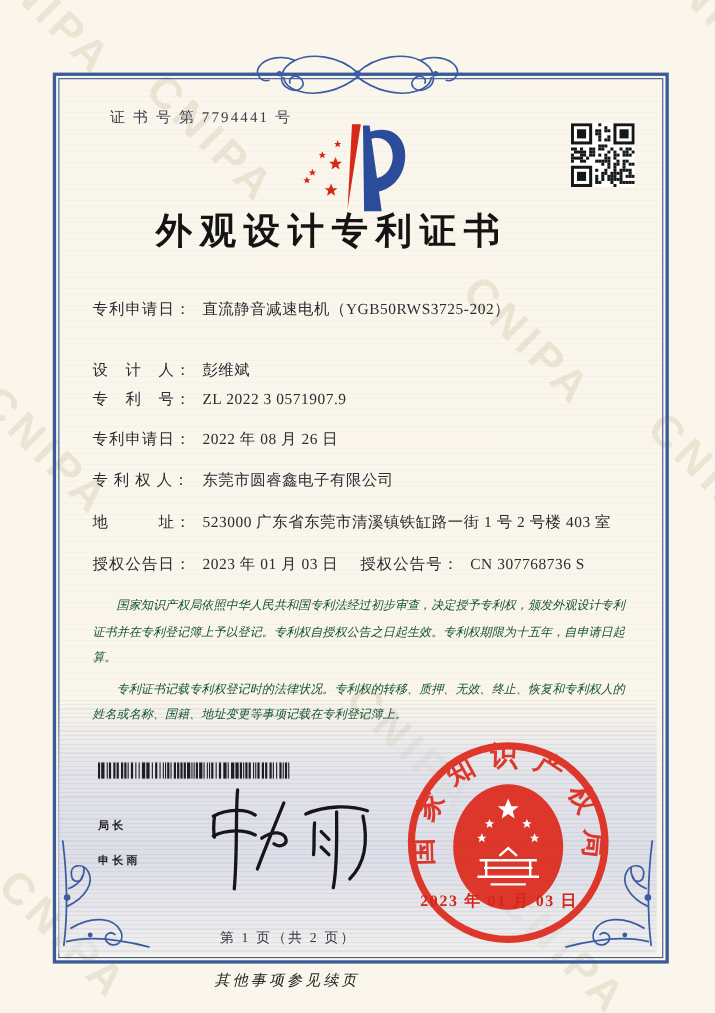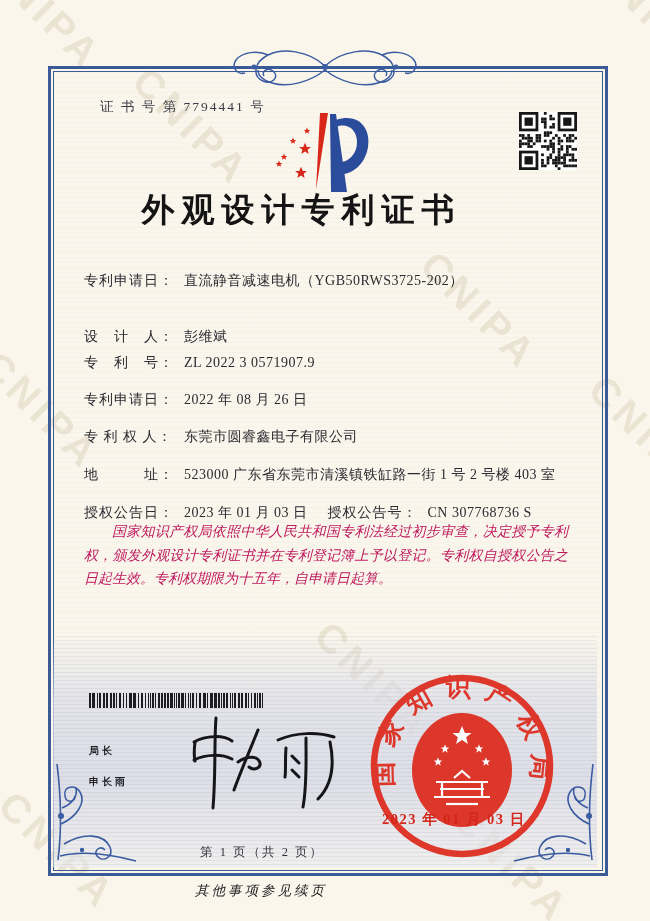--- a/index.html
+++ b/index.html
@@ -50,22 +50,22 @@
   .field-row{position:absolute;left:0;white-space:nowrap;}
   .field-row:nth-child(1){top:0}.field-row:nth-child(2){top:56px}
   .field-row:nth-child(3){top:82px}.field-row:nth-child(4){top:119px}
   .field-row:nth-child(5){top:156px}.field-row:nth-child(6){top:194px}
   .field-row:nth-child(7){top:232px}
   .f-label{display:inline-block;min-width:100px;white-space:pre;letter-spacing:1px;}
   .f-value{white-space:pre;letter-spacing:.5px;}
   .g2{margin-left:20px;}
 
   
-  .paras{position:absolute;left:84px;top:520px;width:484px;z-index:3;
-    font-size:14px;line-height:23.5px;color:#be185d;font-style:italic;
+  .paras{position:absolute;left:84px;top:540px;width:484px;z-index:3;
+    font-size:11px;line-height:23.5px;color:#14532d;font-style:italic;
     text-align:justify;}
   .paras p{margin:0;text-indent:2em;}
   .paras p + p{margin-top:5px;}
 
   
   .barcode{position:absolute;left:89px;top:693px;width:176px;height:15px;z-index:3;}
   .signoff-title,.signoff-name{position:absolute;left:89px;z-index:3;
     font-family:"Liberation Sans","DejaVu Sans",sans-serif;
     font-size:10px;font-weight:700;letter-spacing:3px;color:#1e1e24;}
   .signoff-title{top:744px}.signoff-name{top:775px}
@@ -303,20 +303,21 @@
   <div class="field-row">
     <span class="f-label">地　　　址：</span><span class="f-value">523000 广东省东莞市清溪镇铁缸路一街 1 号 2 号楼 403 室</span>
   </div>
   <div class="field-row">
     <span class="f-label">授权公告日：</span><span class="f-value">2023 年 01 月 03 日</span><span class="f-label g2">授权公告号：</span><span class="f-value">CN 307768736 S</span>
   </div>
 </div>
 
 <div class="paras">
   <p>国家知识产权局依照中华人民共和国专利法经过初步审查，决定授予专利权，颁发外观设计专利证书并在专利登记簿上予以登记。专利权自授权公告之日起生效。专利权期限为十五年，自申请日起算。</p>
+  <p>专利证书记载专利权登记时的法律状况。专利权的转移、质押、无效、终止、恢复和专利权人的姓名或名称、国籍、地址变更等事项记载在专利登记簿上。</p>
 </div>
 
 <svg class="barcode" id="barcode-svg" viewBox="0 0 176 15" preserveAspectRatio="none">
     <rect x="0" y="0" width="2" height="15" fill="#1d1d23"></rect>
     <rect x="3" y="0" width="3" height="15" fill="#1d1d23"></rect>
     <rect x="8" y="0" width="1" height="15" fill="#1d1d23"></rect>
     <rect x="10" y="0" width="2" height="15" fill="#1d1d23"></rect>
     <rect x="14" y="0" width="2" height="15" fill="#1d1d23"></rect>
     <rect x="17" y="0" width="2" height="15" fill="#1d1d23"></rect>
     <rect x="21" y="0" width="2" height="15" fill="#1d1d23"></rect>

